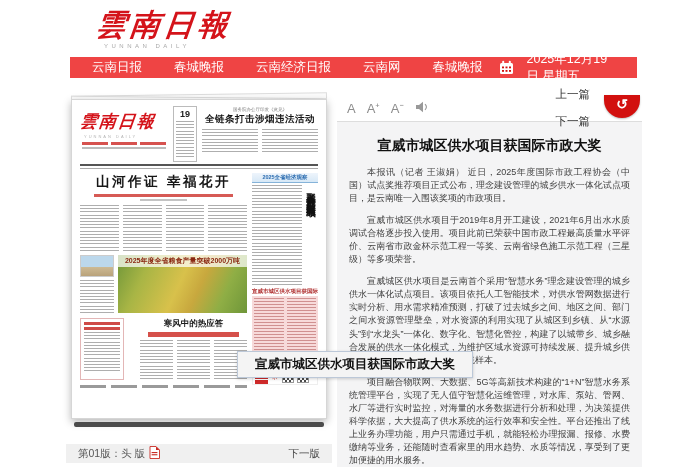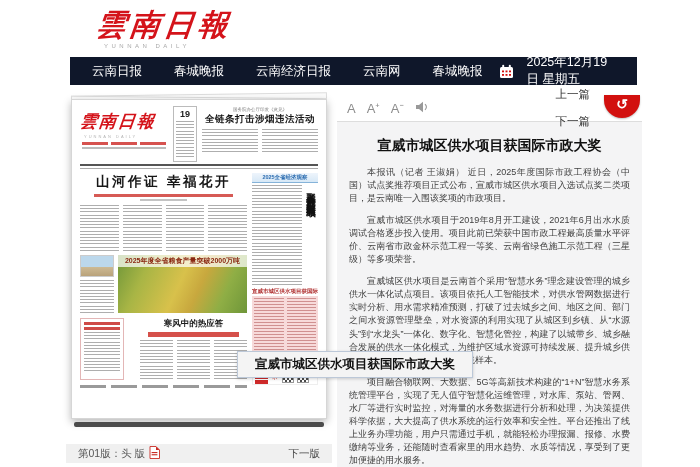--- a/index.html
+++ b/index.html
@@ -4,21 +4,21 @@
 <style>
   html,body{margin:0;padding:0}
   body{width:700px;height:467px;position:relative;background:#fff;overflow:hidden;
        font-family:"Liberation Sans",sans-serif;}
   
   .logo{position:absolute;left:96px;top:5px;}
   .logo-cn{font-family:"DejaVu Serif",serif;font-weight:bold;font-style:italic;
            font-size:30px;color:#d4131a;letter-spacing:4px;transform:skewX(-6deg);}
   .logo-en{font-size:6px;color:#a9a9a9;letter-spacing:3.5px;margin:-3px 0 0 8px;}
   
-  .nav{position:absolute;left:70px;top:57px;width:567px;height:28px;background:#0f172a;
+  .nav{position:absolute;left:70px;top:57px;width:567px;height:21px;background:#ef4444;
        display:flex;align-items:center;color:#fff;font-size:12.5px;box-sizing:border-box;padding:8px 6px;}
   .nav-item{padding:0 16px;cursor:pointer;white-space:nowrap;}
   .nav-right{margin-left:auto;display:flex;align-items:center;gap:13px;padding-right:14px;}
   .cal-icon{display:inline-flex;}
   
   .left-col{position:absolute;left:66px;top:99px;width:266px;}
   .sheet{position:absolute;left:5px;right:5px;height:9px;background:#fcfcfc;border:1px solid #ddd;z-index:0;}
   .s1{top:-5px;transform:rotate(-0.8deg);}
   .s2{top:-2px;transform:rotate(0.6deg);}
   .news-page{position:relative;z-index:1;width:256px;height:320px;margin:0 auto;background:#fff;
@@ -251,21 +251,21 @@
       </svg>
     </span>
     <span class="nav-links">
       <span>上一篇</span>
       <span>下一篇</span>
     </span>
     <div class="back-badge">↺</div>
   </div>
   <div class="article-body">
     <h1>宣威市城区供水项目获国际市政大奖</h1>
-    <p>本报讯（记者 王淑娟） 近日，2025年度国际市政工程协会（中国）试点奖推荐项目正式公布，宣威市城区供水项目入选试点奖二类项目，是云南唯一入围该奖项的市政项目。</p>
+    <p>本报讯（记者 王淑娟） 近日，2025年度国际市政工程协会（中国）试点奖推荐项目正式公布，理念建设管理的城乡供水一体化试点项目，是云南唯一入围该奖项的市政项目。</p>
     <p>宣威市城区供水项目于2019年8月开工建设，2021年6月出水水质调试合格逐步投入使用。项目此前已荣获中国市政工程最高质量水平评价、云南省市政金杯示范工程一等奖、云南省绿色施工示范工程（三星级）等多项荣誉。</p>
     <p>宣威城区供水项目是云南首个采用“智慧水务”理念建设管理的城乡供水一体化试点项目。该项目依托人工智能技术，对供水管网数据进行实时分析、用水需求精准预测，打破了过去城乡之间、地区之间、部门之间水资源管理壁垒，对水资源的利用实现了从城区到乡镇、从“水源头”到“水龙头”一体化、数字化、智慧化管控，构建了以城带乡、城乡融合发展的供水一体化模式，为维护区域水资源可持续发展、提升城乡供水保障能力提供了可借鉴的实践样本。</p>
     <p>项目融合物联网、大数据、5G等高新技术构建的“1+N”智慧水务系统管理平台，实现了无人值守智慧化运维管理，对水库、泵站、管网、水厂等进行实时监控，对海量的水务数据进行分析和处理，为决策提供科学依据，大大提高了供水系统的运行效率和安全性。平台还推出了线上业务办理功能，用户只需通过手机，就能轻松办理报漏、报修、水费缴纳等业务，还能随时查看家里的用水趋势、水质等情况，享受到了更加便捷的用水服务。</p>
   </div>
 </div>
 
 <div class="tooltip">宣威市城区供水项目获国际市政大奖</div>
 
 <div class="pager">
   <span class="pager-edition">

